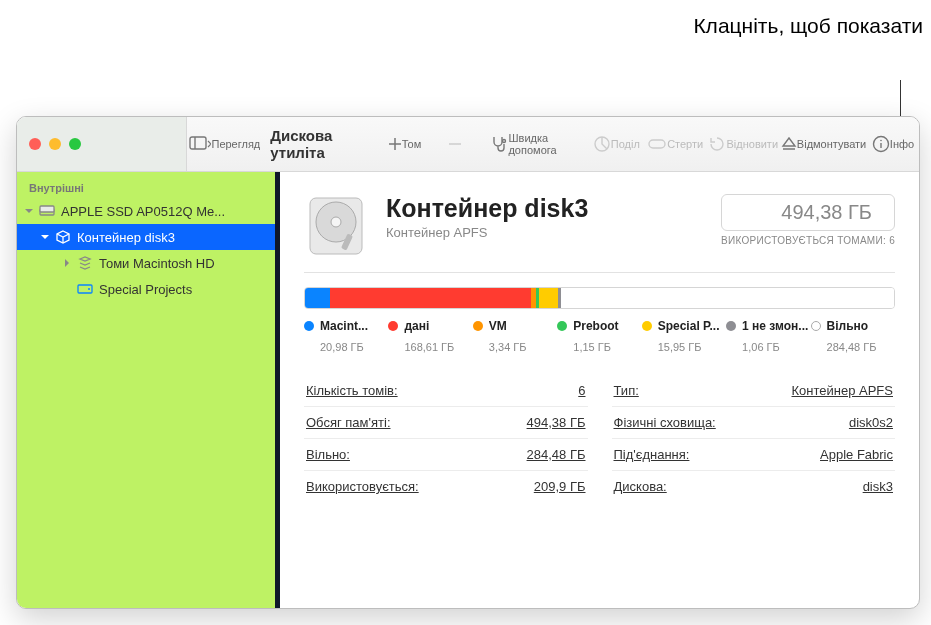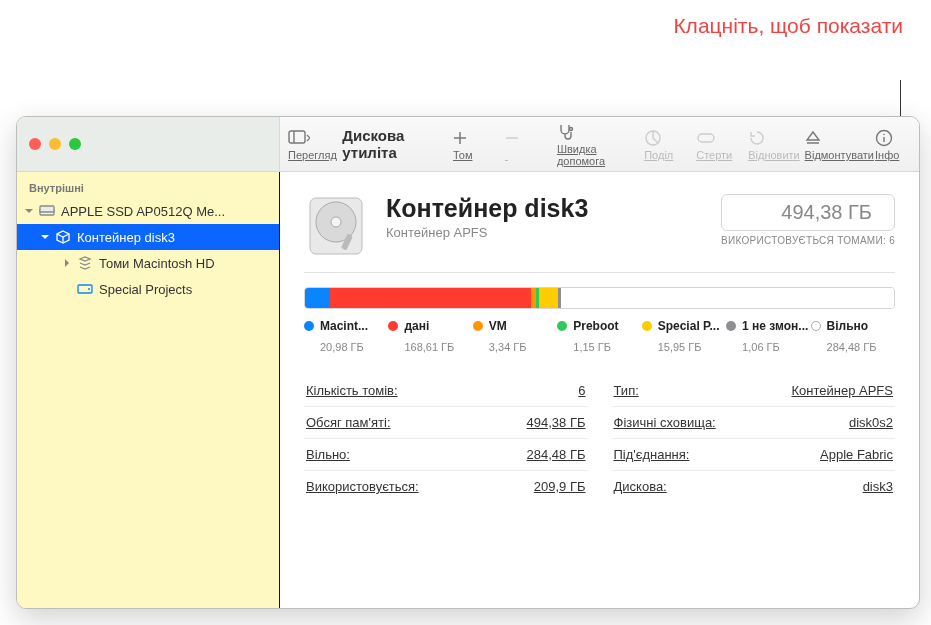--- a/index.html
+++ b/index.html
@@ -1,37 +1,37 @@
 <!DOCTYPE html>
 <html><head>
 <meta charset="utf-8">
 <style>
 * { margin: 0; padding: 0; box-sizing: border-box; font-family: -apple-system, "Helvetica Neue", Arial, sans-serif; }
 body { background: #fff; width: 931px; height: 625px; position: relative; }
 
-.annotation { position: absolute; right: 28px; top: 12px; font-size: 21px; color: #ef4444; text-align: right; line-height: 1.35; }
+.annotation { position: absolute; right: 8px; top: 12px; font-size: 21px; color: #000000; text-align: right; line-height: 1.35; }
 .annotation-line { position: absolute; right: 30px; top: 80px; width: 1px; height: 53px; background: #333; }
 
 .window { position: absolute; left: 16px; top: 116px; width: 904px; height: 493px; background: #fff; border: 1px solid #bdbdbd; border-radius: 10px; overflow: hidden; box-shadow: 0 10px 30px rgba(0,0,0,.18); display: flex; flex-direction: column; }
 
 .titlebar { height: 55px; display: flex; align-items: stretch; border-bottom: 1px solid #d8d8d8; background: linear-gradient(#f9f9f9,#f0f0f0); }
 .sidebar-top { width: 263px; background: #e9ede9; border-right: 1px solid #d8d8d8; display: flex; align-items: center; padding-left: 12px; gap: 8px; }
 .dot { width: 12px; height: 12px; border-radius: 50%; }
 .dot.r { background: #ff5f57; } .dot.y { background: #febc2e; } .dot.g { background: #28c840; }
 
 .toolbar { flex: 1; display: flex; align-items: stretch; }
-.tb-btn { display: flex; flex-direction: column; align-items: flex-start; justify-content: center; padding: 0 8px; min-width: 52px; font-size: 11px; color: #666; cursor: default; text-decoration: underline; }
+.tb-btn { display: flex; flex-direction: row; align-items: center; justify-content: center; padding: 0 8px; min-width: 52px; font-size: 11px; color: #666; cursor: default; }
 .tb-btn.disabled { color: #bbb; }
 .tb-btn .ico { height: 22px; display: flex; align-items: center; justify-content: center; }
 .tb-btn.disabled .ico svg { stroke: #ccc; }
 .tb-title { font-size: 15px; font-weight: 600; color: #333; padding: 0 8px; display: flex; align-items: center; }
 .tb-spacer { flex: 1; }
 
 .body { flex: 1; display: flex; min-height: 0; }
-.sidebar { width: 263px; background: #fef9c3; border-right: 1px solid #0f172a; padding-top: 6px; font-size: 13px; }
+.sidebar { width: 263px; background: #bef264; border-right: 5px solid #0f172a; padding-top: 6px; font-size: 13px; }
 .sb-header { padding: 4px 12px; font-size: 11px; color: #777; font-weight: 600; }
 .sb-row { display: flex; align-items: center; height: 26px; padding-right: 6px; color: #333; }
 .sb-row.sel { background: #0a66ff; color: #fff; }
 .sb-row .disc { margin-right: 4px; display:inline-flex; width:12px; justify-content:center; }
 .sb-row .ic { width: 16px; margin-right: 6px; display:inline-flex; justify-content:center; }
 .sb-row .lbl { white-space: nowrap; overflow: hidden; text-overflow: ellipsis; }
 .pad0 { padding-left: 6px; } .pad1 { padding-left: 22px; } .pad2 { padding-left: 44px; } .pad3 { padding-left: 60px; }
 
 .main { flex: 1; padding: 22px 24px 20px; display: flex; flex-direction: column; overflow: hidden; }
 .header { display: flex; align-items: flex-start; gap: 18px; }

